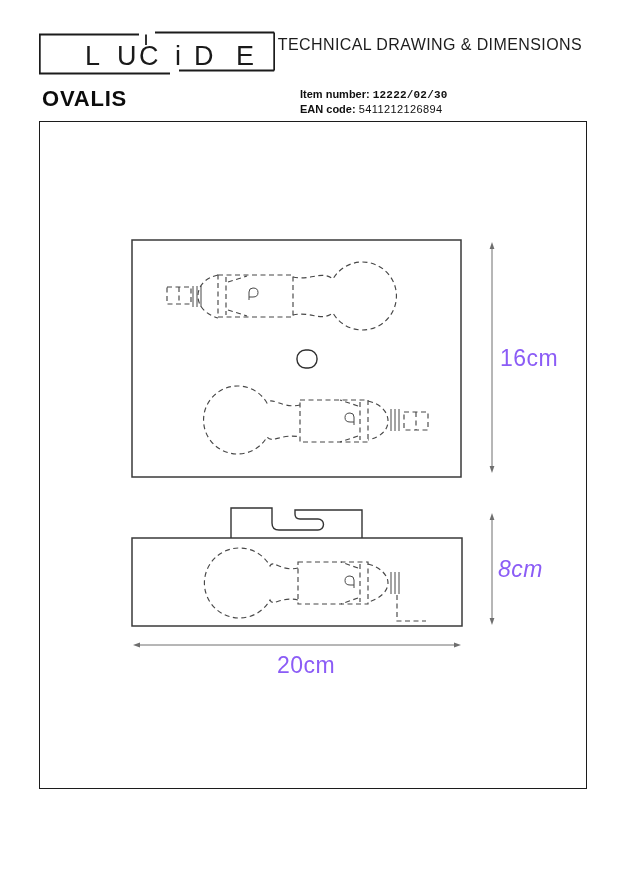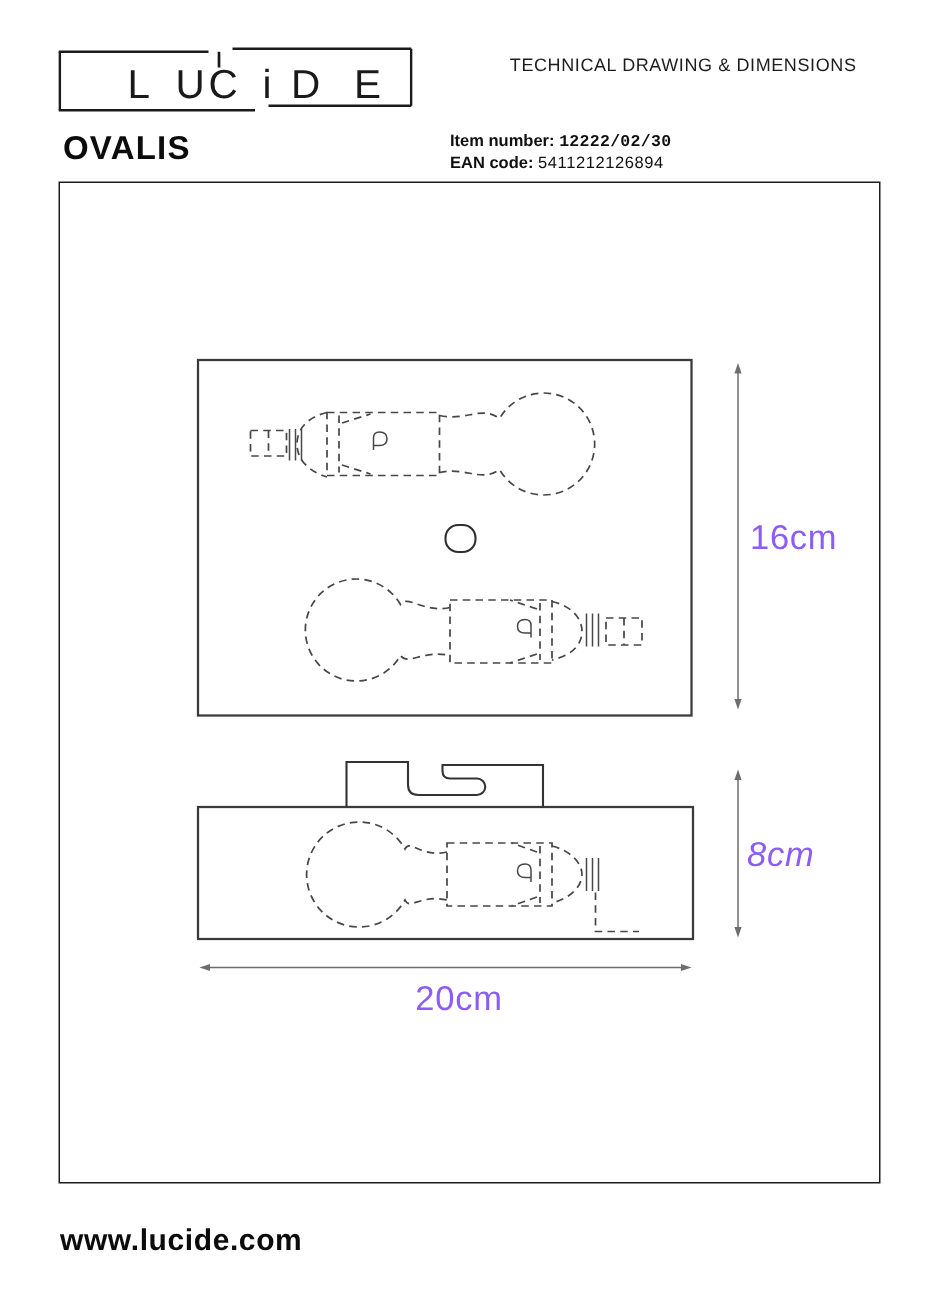--- a/index.html
+++ b/index.html
@@ -1,19 +1,19 @@
 <!DOCTYPE html>
 <html><head>
 <meta charset="utf-8">
 <style>
   html,body{margin:0;padding:0;background:#ffffff;}
   .page{position:relative;width:620px;height:877px;background:#fff;overflow:hidden;
         font-family:"Liberation Sans",sans-serif;color:#111;}
   .abs{position:absolute;}
-  .doc-type{top:36px;right:49px;font-size:12px;letter-spacing:.4px;color:#1d1d1d;}
+  .doc-type{top:36px;right:38px;font-size:16px;letter-spacing:.4px;color:#1d1d1d;}
   .product-title{left:42px;top:86px;font-size:22px;font-weight:bold;letter-spacing:.8px;color:#0c0c0c;}
   .item-block{left:300px;top:87px;font-size:11px;line-height:14px;color:#101010;}
   .item-block .lbl{font-weight:bold;margin-top:48px;}
   .item-block .val{font-weight:bold;letter-spacing:.2px;font-family:Liberation Mono, monospace;}
   .item-block .val-ean{font-weight:normal;letter-spacing:.4px;}
   .main-box{left:39px;top:121px;width:548px;height:668px;border:1.6px solid #1c1c1c;box-sizing:border-box;}
   .draw-svg{left:0;top:0;}
   .dim-label{color:#8b5cf6;font-size:23px;letter-spacing:.5px;}
   .dim-16{left:500px;top:345px;}
   .dim-8{left:498px;top:556px;font-style:italic;}
@@ -143,15 +143,14 @@
         <polygon points="140,642.6 140,647.4 133,645" stroke="none"></polygon>
         <polygon points="454,642.6 454,647.4 461,645" stroke="none"></polygon>
       </g>
     </g>
   </svg>
 
   <div class="abs dim-label dim-16">16cm</div>
   <div class="abs dim-label dim-8">8cm</div>
   <div class="abs dim-label dim-20">20cm</div>
 
-  <div class="abs footer-site">www.lucide.com</div>
 
 </div>
 
 </body></html>

